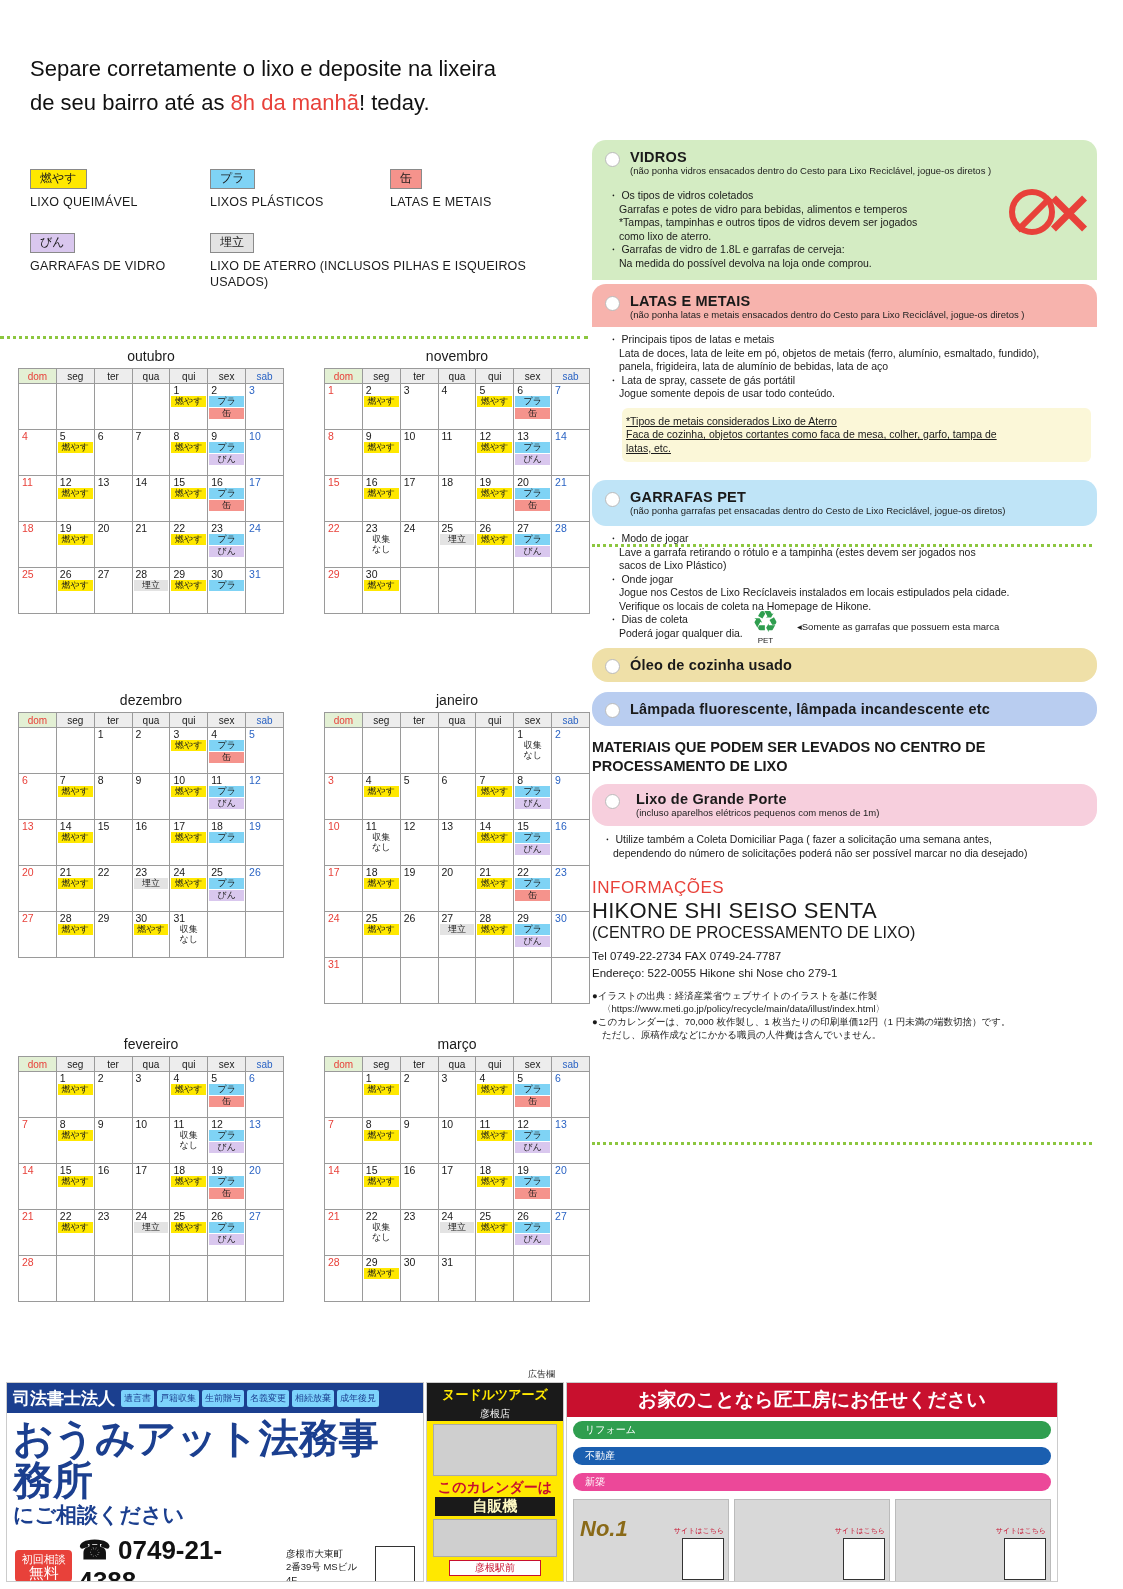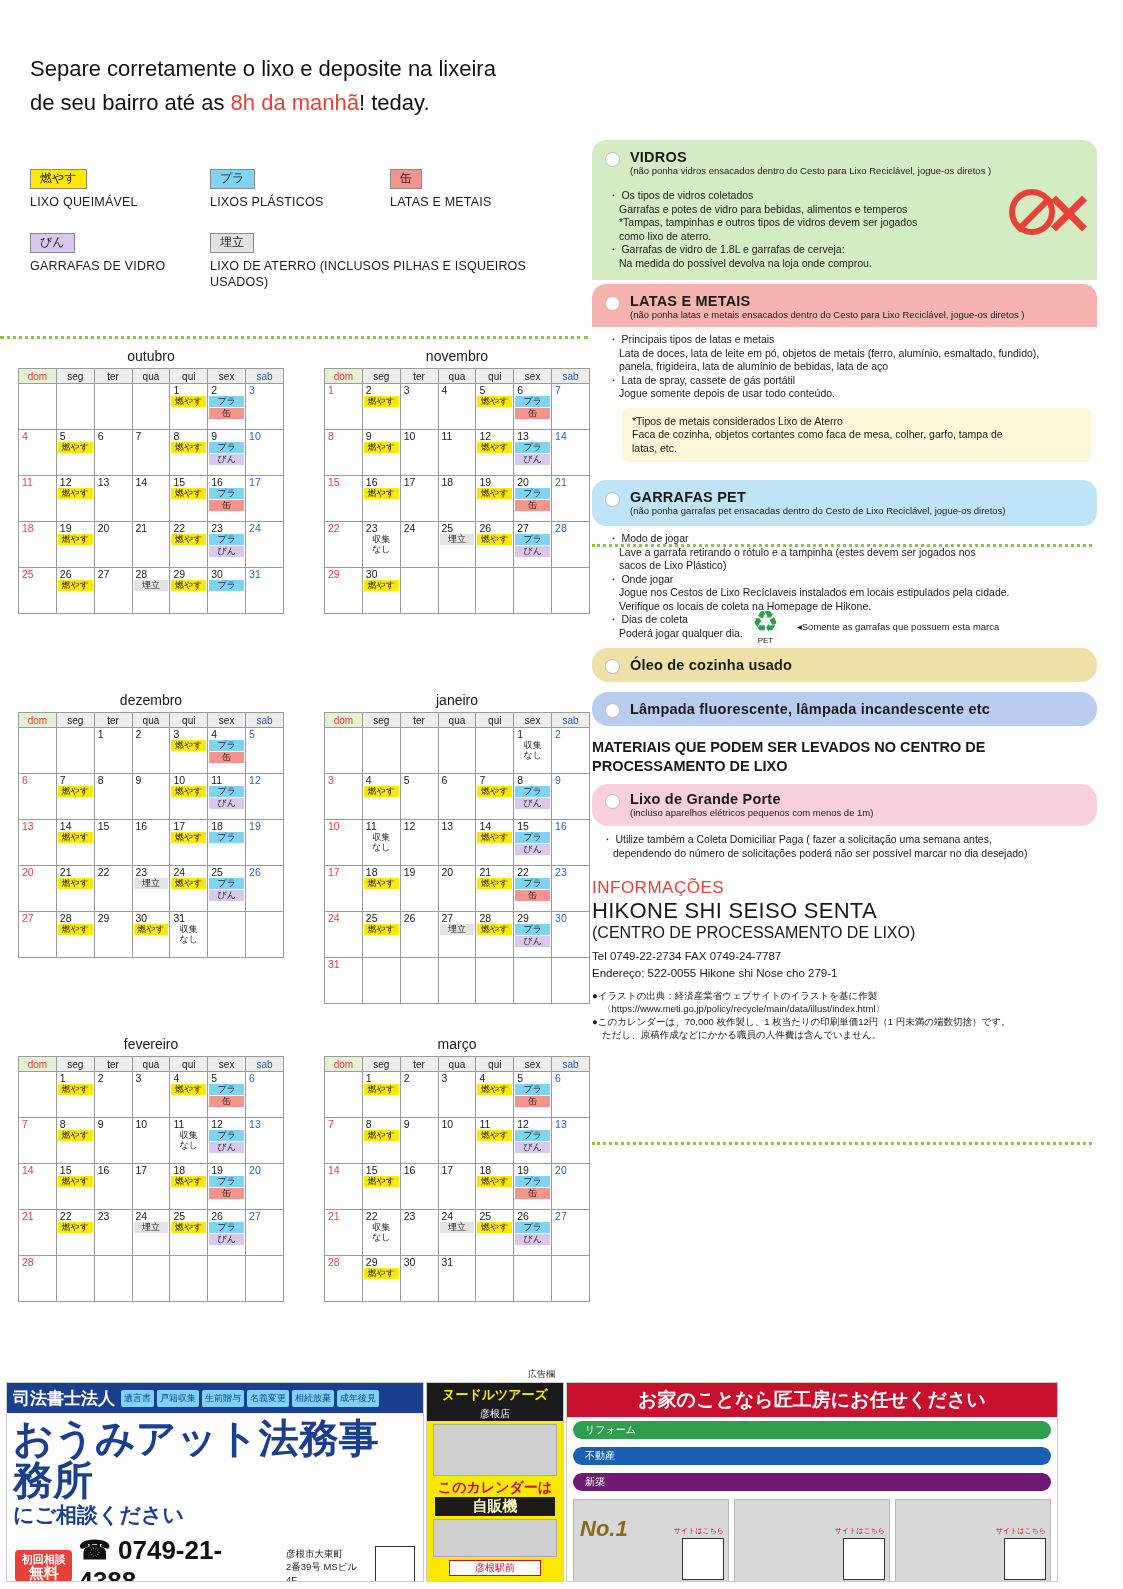--- a/index.html
+++ b/index.html
@@ -86,22 +86,22 @@
   .p-red { background: #f7b3ad; }
   .p-blue { background: #bfe4f7; }
   .p-yellow { background: #efe0a8; }
   .p-blue2 { background: #b9cdf0; }
   .p-pink { background: #f7cfdd; }
   .panel-head-indent { padding-left: 24px; }
 
   .body-txt { font-size: 10.5px; line-height: 13.5px; color: #1a1a1a; }
   .body-txt .ind { padding-left: 11px; display: block; }
   .note-box {
-    background: #fbf7d8; border-radius: 6px; padding: 7px 10px;
-    font-size: 10.5px; line-height: 13.5px;
+    background: #fbf7d8; border-radius: 6px; padding: 7px 4px;
+    font-size: 10.5px; line-height: 13.5px; text-decoration: underline;
   }
 
   .sect-title { font-size: 14.5px; font-weight: bold; line-height: 19px; }
 
   .info-title { color: #e8413a; font-size: 17px; letter-spacing: .5px; }
   .info-big { font-size: 22px; letter-spacing: .3px; }
   .info-med { font-size: 16px; }
   .info-sm { font-size: 11.5px; line-height: 17px; }
   .info-xs { font-size: 9.5px; line-height: 13px; }
 
@@ -129,37 +129,37 @@
   .ads { position: absolute; left: 6px; top: 1382px; width: 1111px; height: 200px; }
   .ad { position: absolute; overflow: hidden; }
 
   .ad1 { left: 0; top: 0; width: 418px; height: 200px; background: #fff; border: 1px solid #ccc; }
   .ad1-top { background: #1b3f8f; color: #fff; height: 30px; display: flex; align-items: center; }
   .ad1-name { font-size: 17px; font-weight: bold; padding: 0 6px; }
   .ad1-tags { display: flex; gap: 3px; }
   .ad1-tag { background: #7dd3fc; color: #1b3f8f; font-size: 9px; padding: 2px 3px; border-radius: 2px; }
   .ad1-main { color: #1b3f8f; font-weight: bold; font-size: 40px; line-height: 42px; padding: 4px 6px 0; }
   .ad1-sub { color: #1b3f8f; font-weight: bold; font-size: 21px; padding: 0 6px; }
-  .ad1-free { background: #e8413a; color: #fff; font-size: 11px; text-align: center; border-radius: 4px; width: 58px; padding: 3px 0; line-height: 13px; font-weight: bold; }
+  .ad1-free { background: #e8413a; color: #fff; font-size: 11px; text-align: center; border-radius: 4px; width: 58px; padding: 3px 0; line-height: 13px; }
   .ad1-tel { font-size: 26px; font-weight: bold; color: #111; }
   .ad1-addr { font-size: 9.5px; }
 
   .ad2 { left: 420px; top: 0; width: 138px; height: 200px; background: #ffe800; border: 1px solid #ccc; }
   .ad2-logo { background: #1a1a1a; color: #ffe800; font-size: 13px; font-weight: bold; text-align: center; padding: 3px 0; }
   .ad2-red { color: #c8102e; font-weight: bold; font-size: 14px; text-align: center; line-height: 16px; }
   .ad2-box { background: #1a1a1a; color: #fef9c3; font-size: 15px; font-weight: bold; text-align: center; margin: 2px 8px; }
   .ad2-station { background: #fff; border: 1px solid #c8102e; color: #c8102e; font-size: 10px; text-align: center; margin: 3px 22px; }
 
   .ad3 { left: 560px; top: 0; width: 492px; height: 200px; background: #fff; border: 1px solid #ccc; }
   .ad3-top { background: #c8102e; color: #fff; font-size: 19px; font-weight: bold; text-align: center; padding: 4px 0; }
   .ad3-tabs { display: flex; gap: 4px; padding: 4px 6px 0; flex-direction: column; }
   .ad3-tab { color: #fff; font-size: 10px; padding: 2px 12px; border-radius: 9px; }
   .t-green { background: #2f9e4f; }
   .t-bluet { background: #1b5fb0; }
-  .t-pinkt { background: #701a75; }
+  .t-pinkt { background: #ec4899; }
   .ad3-cards { display: flex; gap: 5px; padding: 4px 6px; }
   .ad3-card { width: 172px; height: 86px; background: #d8d8d8; position: relative; border: 1px solid #bbb; }
   .ad3-card .no1 { position: absolute; left: 6px; top: 16px; font-size: 22px; font-style: italic; color: #8a6a18; font-weight: bold; }
   .qr { width: 42px; height: 42px; background: #fff; border: 1px solid #333; position: absolute; right: 4px; bottom: 4px; }
   .qr-lbl { position: absolute; right: 4px; bottom: 48px; font-size: 7px; color: #c8102e; }
   .ad3-bot { display: flex; align-items: center; padding: 2px 6px; }
   .ad3-co { font-size: 10px; line-height: 13px; }
   .ad3-tel { font-size: 27px; font-weight: bold; margin-left: auto; }
   .ad3-logo { font-size: 15px; font-weight: bold; }
 </style>
@@ -1140,21 +1140,21 @@
     <div class="panel p-yellow" style="margin-top:8px; border-radius:16px; padding:9px 14px;">
       <div class="bullet-dot" style="top:11px;"></div>
       <div class="panel-title panel-head-indent">Óleo de cozinha usado</div>
     </div>
     <div class="panel p-blue2" style="margin-top:10px; border-radius:16px; padding:9px 14px;">
       <div class="bullet-dot" style="top:11px;"></div>
       <div class="panel-title panel-head-indent">Lâmpada fluorescente, lâmpada incandescente etc</div>
     </div>
 
     <div class="sect-title" style="margin-top:12px;">MATERIAIS QUE PODEM SER LEVADOS NO CENTRO DE PROCESSAMENTO DE LIXO</div>
-    <div class="panel p-pink" style="margin-top:8px; border-radius:16px; padding:7px 14px;">
+    <div class="panel p-pink" style="margin-top:8px; border-radius:16px; padding:7px 20px;">
       <div class="bullet-dot" style="top:10px;"></div>
       <div class="panel-head-indent">
         <div class="panel-title">Lixo de Grande Porte</div>
         <div class="panel-sub">(incluso aparelhos elétricos pequenos com menos de 1m)</div>
       </div>
     </div>
     <div class="body-txt" style="padding:7px 0 0 10px;">
       <div>・ Utilize também a Coleta Domiciliar Paga ( fazer a solicitação uma semana antes,</div>
       <span class="ind">dependendo do número de solicitações poderá não ser possível marcar no dia desejado)</span>
     </div>

